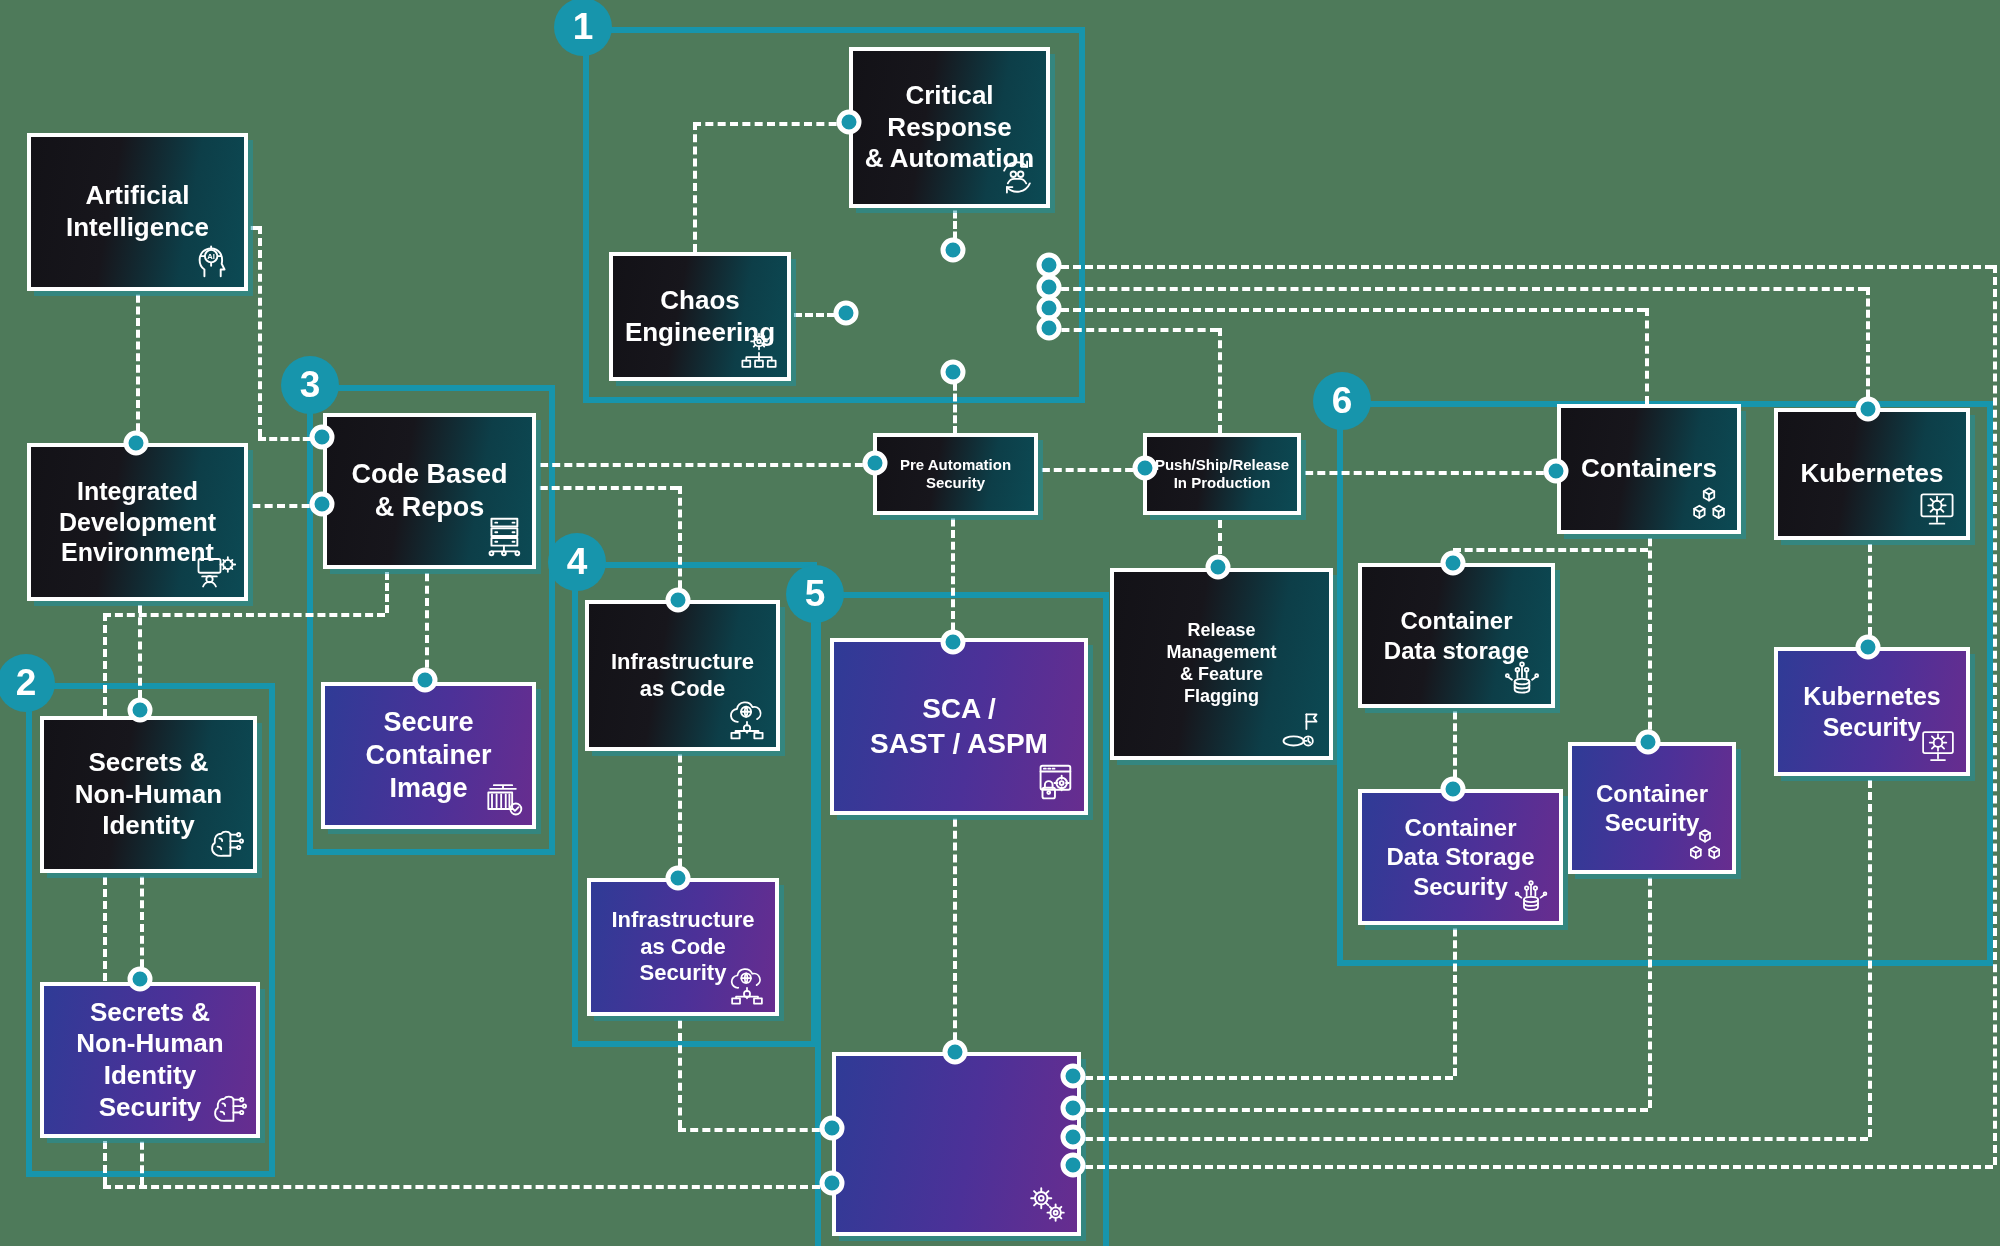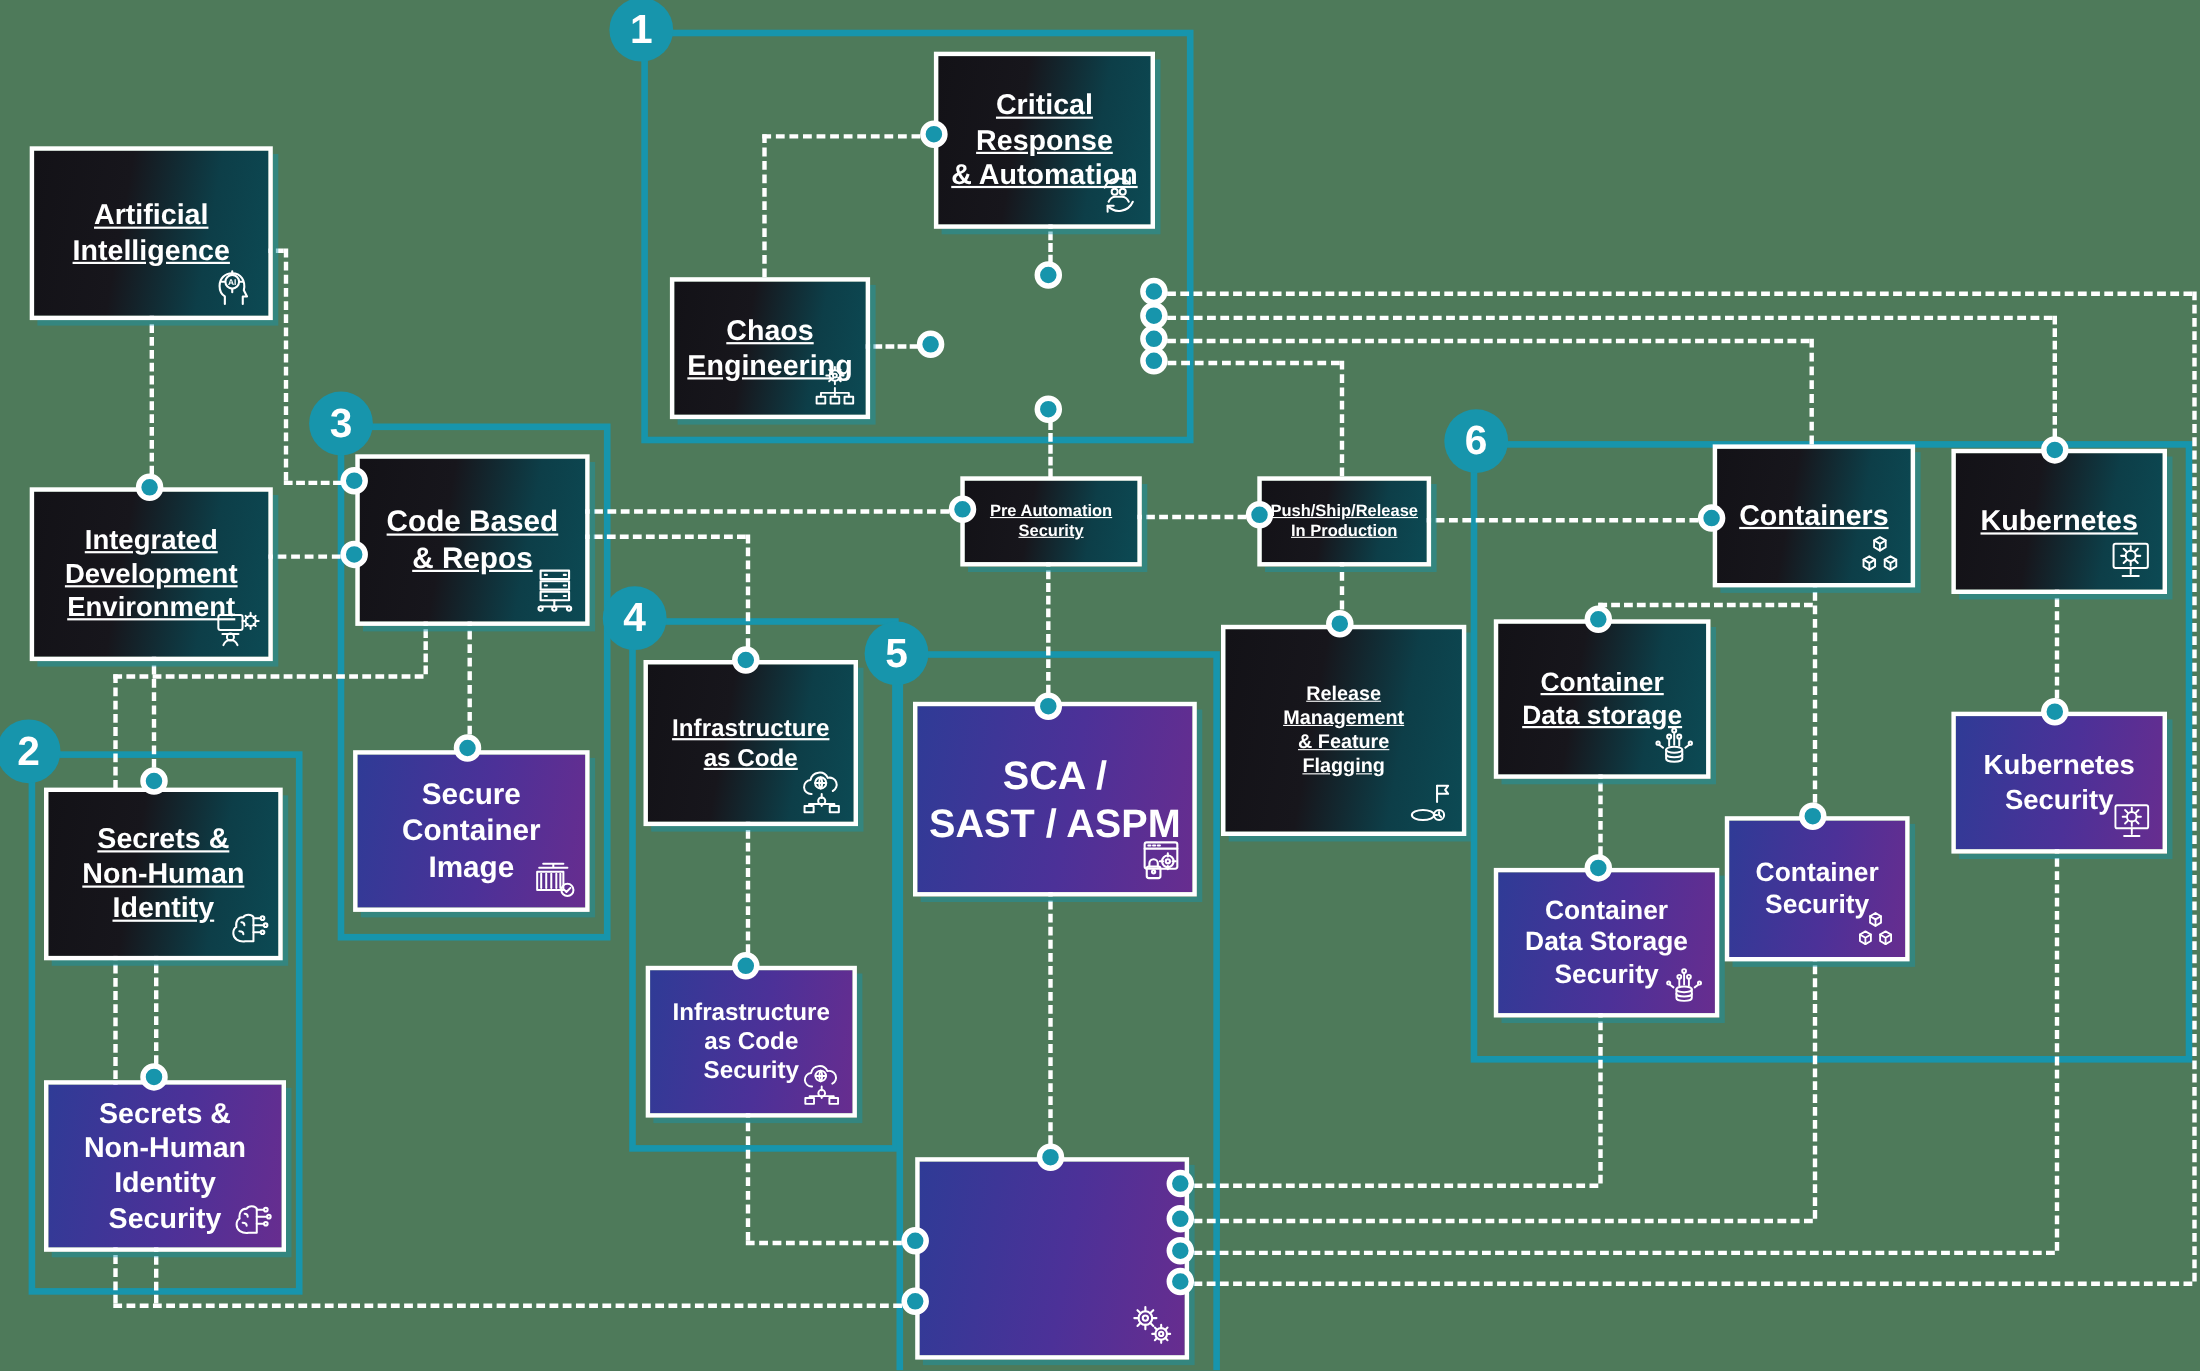--- a/index.html
+++ b/index.html
@@ -7,21 +7,21 @@
           font-family:"Liberation Sans",sans-serif;}
   .frame{position:absolute;border:6px solid #1795ac;}
   .numcircle{position:absolute;width:58px;height:58px;border-radius:50%;background:#1795ac;
              color:#fff;font-weight:bold;font-size:37px;display:flex;align-items:center;
              justify-content:center;transform:translate(-50%,-50%);z-index:30;}
   .hline{position:absolute;height:0;border-top:4px dashed #fff;z-index:5;}
   .vline{position:absolute;width:0;border-left:4px dashed #fff;z-index:5;}
   .box{position:absolute;border:4px solid #fff;color:#fff;display:flex;align-items:center;
        justify-content:center;text-align:center;z-index:10;
        box-shadow:6px 6px 0 -1px rgba(23,149,172,.45);}
-  .dark{background:linear-gradient(100deg,#131217 0%,#17161c 38%,#0d3e48 72%,#0c4a54 100%);text-decoration:underline;}
+  .dark{background:linear-gradient(100deg,#131217 0%,#17161c 38%,#0d3e48 72%,#0c4a54 100%);}
   .purple{background:linear-gradient(100deg,#2f3b96 0%,#4c3198 55%,#672d8f 100%);}
   .lbl{white-space:pre-line;font-weight:bold;line-height:1.22;padding:0 6px;}
   .icon{position:absolute;right:7px;bottom:5px;z-index:11;}
   .dot{position:absolute;width:15px;height:15px;border-radius:50%;background:#1795ac;
        border:5px solid #fff;transform:translate(-50%,-50%);z-index:20;}
   svg{stroke:#fff;fill:none;stroke-width:2;stroke-linecap:round;stroke-linejoin:round;}
   svg text{stroke:none;fill:#fff;font-family:"Liberation Sans",sans-serif;font-weight:bold;}
 </style>
 </head>
 <body>
@@ -246,21 +246,21 @@
       <path d="M31 8v16"></path>
         <path d="M31 8h11l-3 4 3 4H31"></path>
         <text x="36" y="15" font-size="5" text-anchor="middle"></text>
       <ellipse cx="17" cy="37" rx="11" ry="5"></ellipse>
         <path d="M28 37h3"></path>
       <circle cx="33" cy="37" r="5"></circle>
         <path d="M33 34v3l2 2"></path>
     </svg>
   </div>
 
-  <div class="box purple" style="left:830px;top:638px;width:250px;height:169px;font-size:36px">
+  <div class="box purple" style="left:830px;top:638px;width:250px;height:169px;font-size:28px">
     <span class="lbl">SCA /
 SAST / ASPM</span>
     <svg class="icon" width="46" height="46" viewBox="0 0 48 48">
       <rect x="10" y="6" width="31" height="25" rx="2"></rect>
         <path d="M10 12h31M13.5 9h2M18 9h2M22.5 9h2"></path>
       <circle cx="32" cy="24" r="5.5"></circle>
         <circle cx="32" cy="24" r="2"></circle>
       <path d="M32 16.5v3M32 28.5v3M24.5 24h3M36.5 24h3"></path>
       <rect x="12" y="29" width="13" height="11" rx="2"></rect>
         <path d="M14.5 29v-3a4 4 0 0 1 8 0v3"></path>

